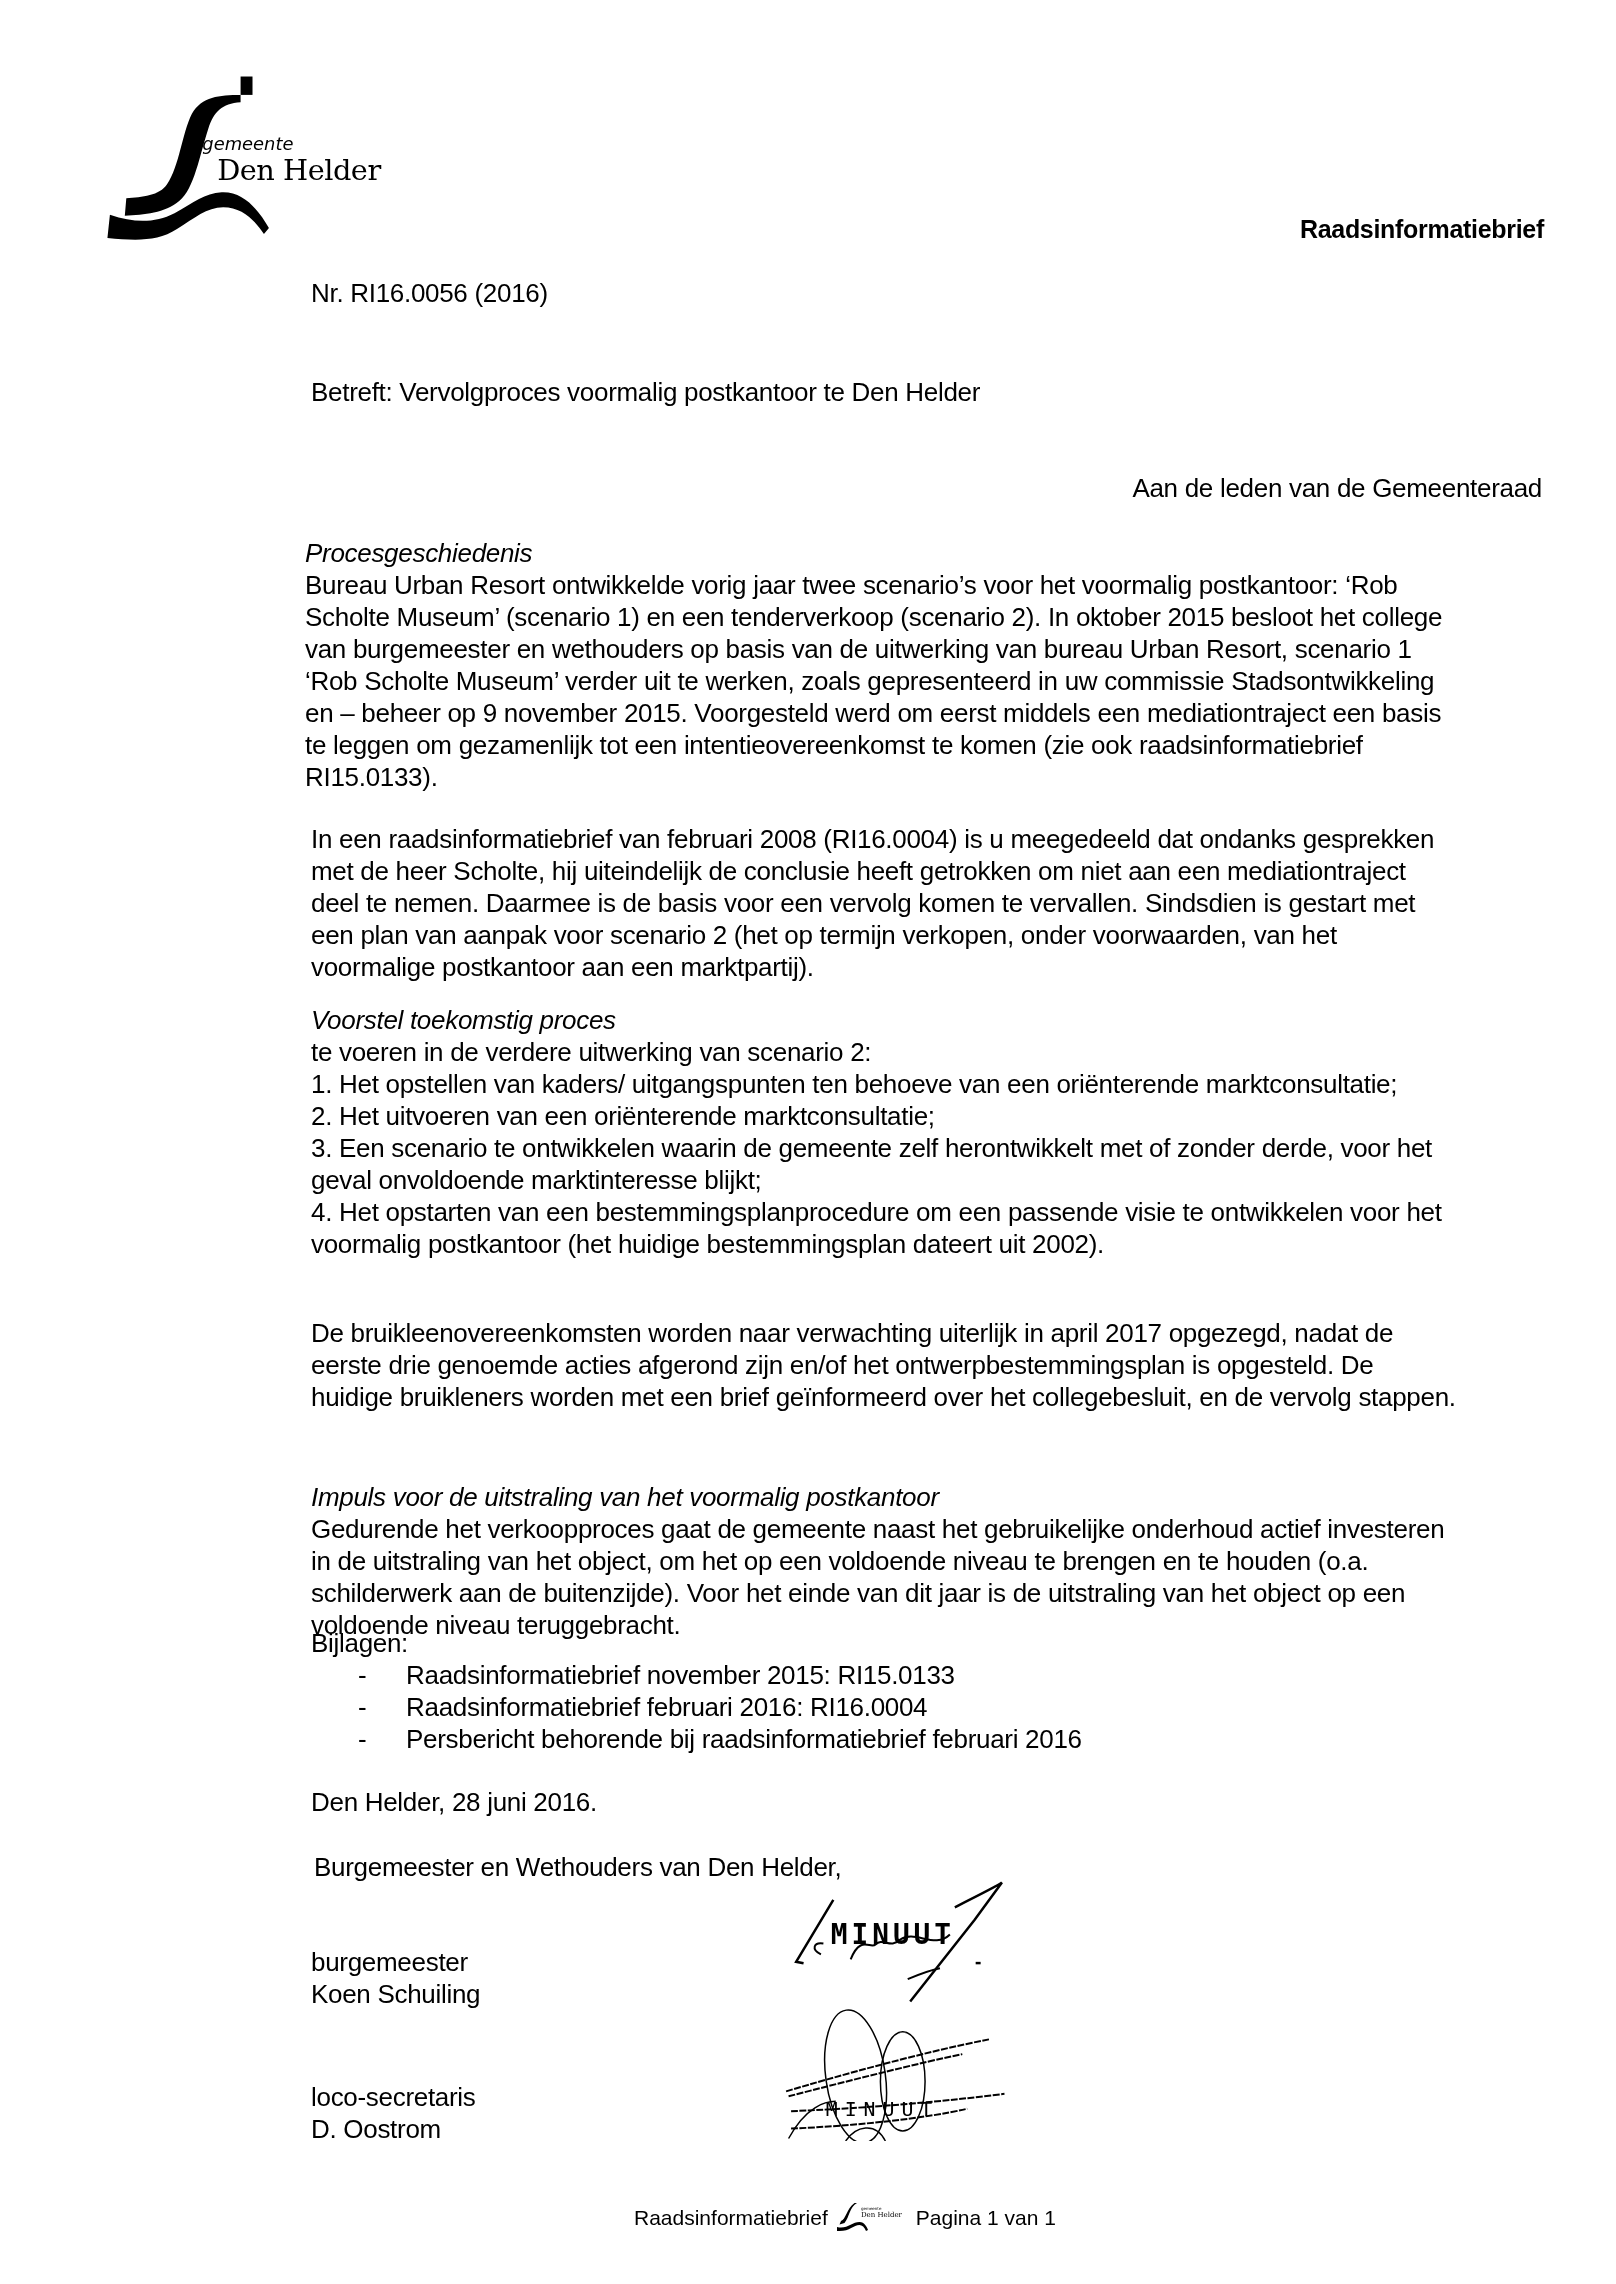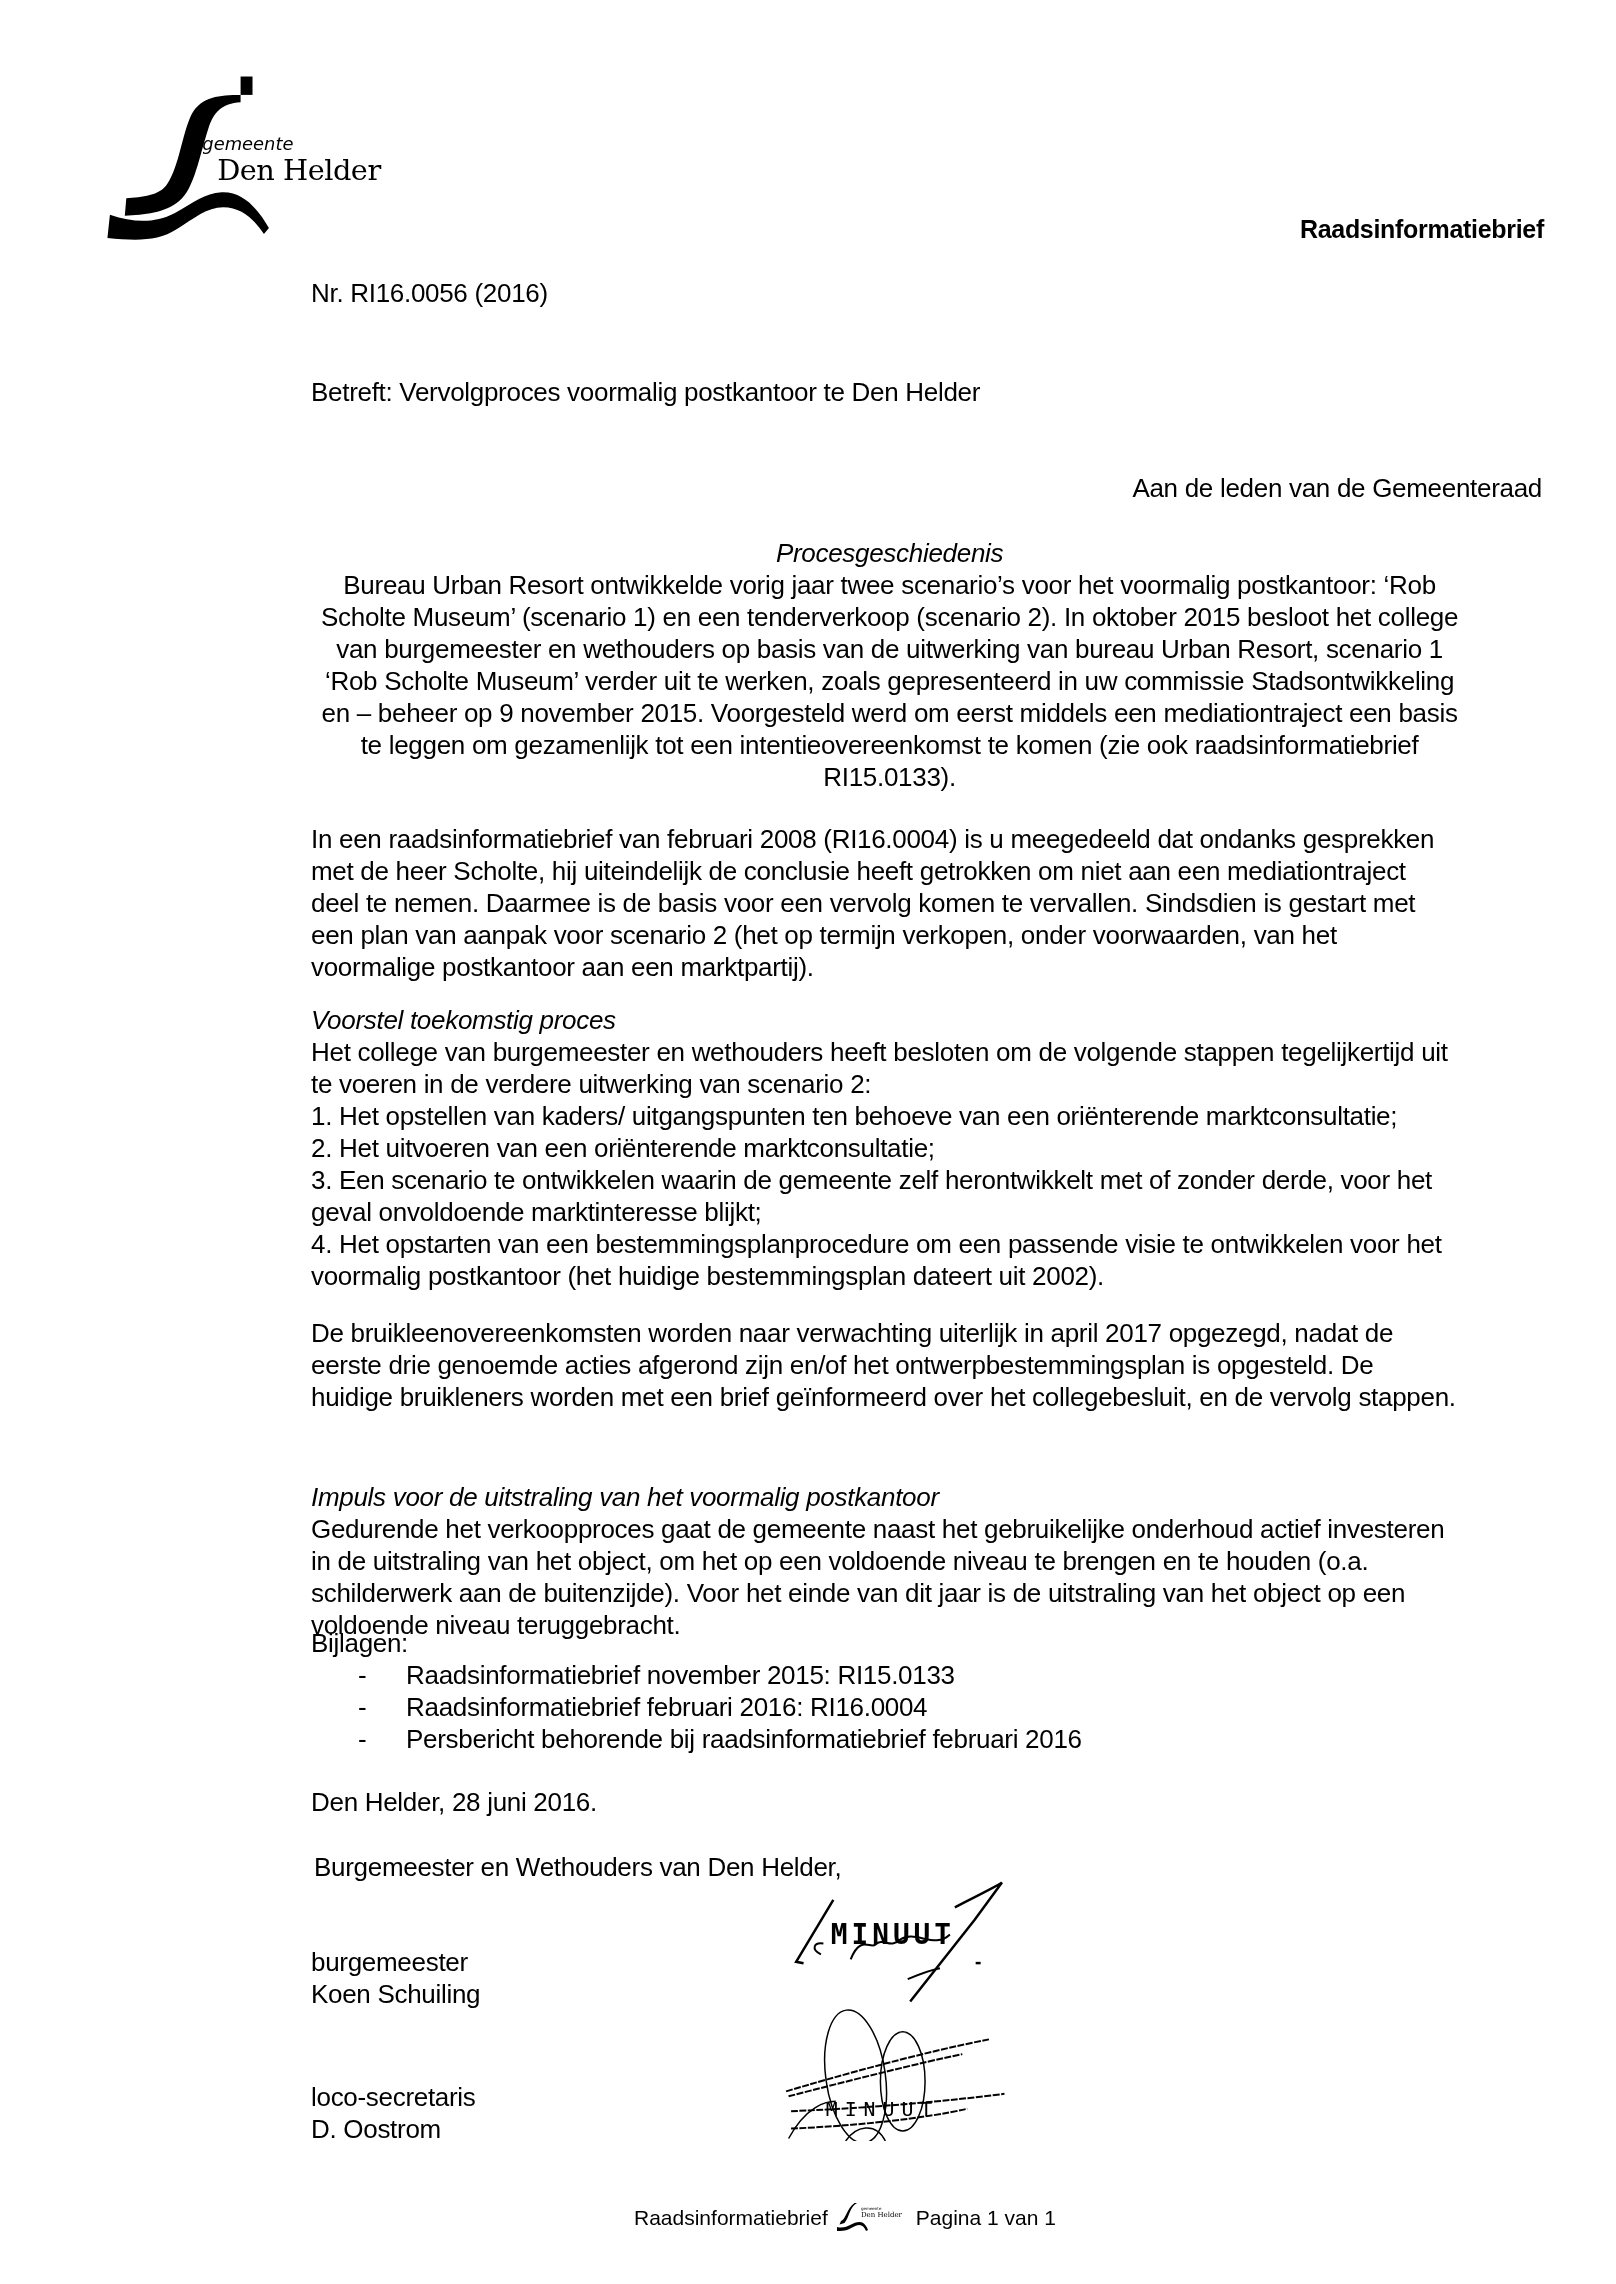--- a/index.html
+++ b/index.html
@@ -28,42 +28,41 @@
     <text x="246" y="213" font-family="DejaVu Serif, serif" font-size="58" fill="#000" letter-spacing="-1">Den Helder</text>
   </svg>
 </div>
 
 <div class="abs txt hdr-right" style="right:72px;top:213px;">Raadsinformatiebrief</div>
 
 <div class="abs txt" style="left:311px;top:277px;">Nr. RI16.0056 (2016)</div>
 <div class="abs txt" style="left:311px;top:376px;">Betreft: Vervolgproces voormalig postkantoor te Den Helder</div>
 <div class="abs txt" style="right:74px;top:472px;">Aan de leden van de Gemeenteraad</div>
 
-<div class="abs txt para" style="left:321px;top:537px;text-align:center;">
+<div class="abs txt para" style="left:305px;top:537px;">
   <div class="it">Procesgeschiedenis</div>
   <div>Bureau Urban Resort ontwikkelde vorig jaar twee scenario’s voor het voormalig postkantoor: ‘Rob</div>
   <div>Scholte Museum’ (scenario 1) en een tenderverkoop (scenario 2). In oktober 2015 besloot het college</div>
   <div>van burgemeester en wethouders op basis van de uitwerking van bureau Urban Resort, scenario 1</div>
   <div>‘Rob Scholte Museum’ verder uit te werken, zoals gepresenteerd in uw commissie Stadsontwikkeling</div>
   <div>en – beheer op 9 november 2015. Voorgesteld werd om eerst middels een mediationtraject een basis</div>
   <div>te leggen om gezamenlijk tot een intentieovereenkomst te komen (zie ook raadsinformatiebrief</div>
   <div>RI15.0133).</div>
 </div>
 
 <div class="abs txt para" style="left:311px;top:823px;">
   <div>In een raadsinformatiebrief van februari 2008 (RI16.0004) is u meegedeeld dat ondanks gesprekken</div>
   <div>met de heer Scholte, hij uiteindelijk de conclusie heeft getrokken om niet aan een mediationtraject</div>
   <div>deel te nemen. Daarmee is de basis voor een vervolg komen te vervallen. Sindsdien is gestart met</div>
   <div>een plan van aanpak voor scenario 2 (het op termijn verkopen, onder voorwaarden, van het</div>
   <div>voormalige postkantoor aan een marktpartij).</div>
 </div>
 
 <div class="abs txt para" style="left:311px;top:1004px;">
   <div class="it">Voorstel toekomstig proces</div>
-  <div>Het college van burgemeester en wethouders heeft besloten om de volgende stappen tegelijkertijd uit</div>
   <div>te voeren in de verdere uitwerking van scenario 2:</div>
   <div>1. Het opstellen van kaders/ uitgangspunten ten behoeve van een oriënterende marktconsultatie;</div>
   <div>2. Het uitvoeren van een oriënterende marktconsultatie;</div>
   <div>3. Een scenario te ontwikkelen waarin de gemeente zelf herontwikkelt met of zonder derde, voor het</div>
   <div>geval onvoldoende marktinteresse blijkt;</div>
   <div>4. Het opstarten van een bestemmingsplanprocedure om een passende visie te ontwikkelen voor het</div>
   <div>voormalig postkantoor (het huidige bestemmingsplan dateert uit 2002).</div>
 </div>
 
 <div class="abs txt para" style="left:311px;top:1317px;">

